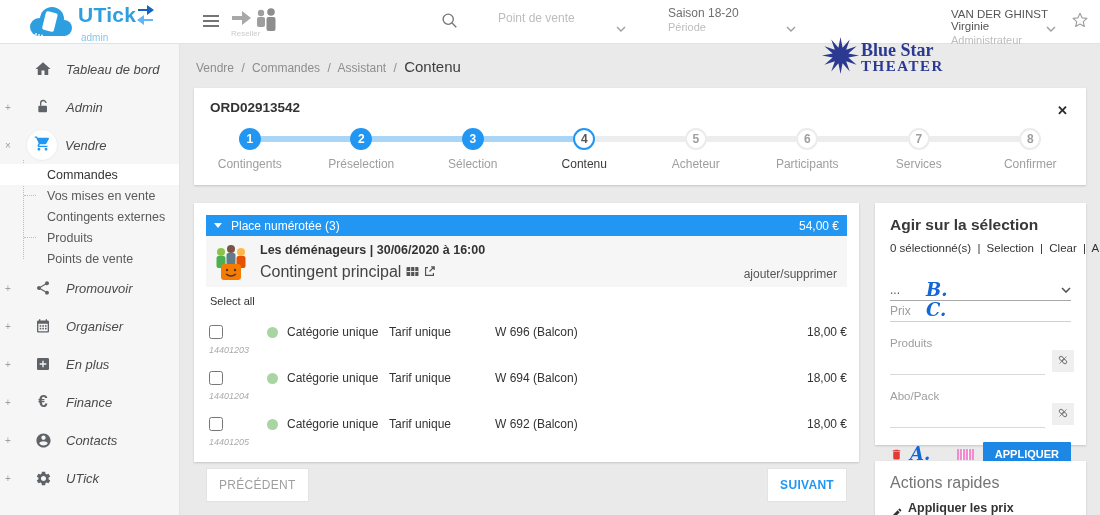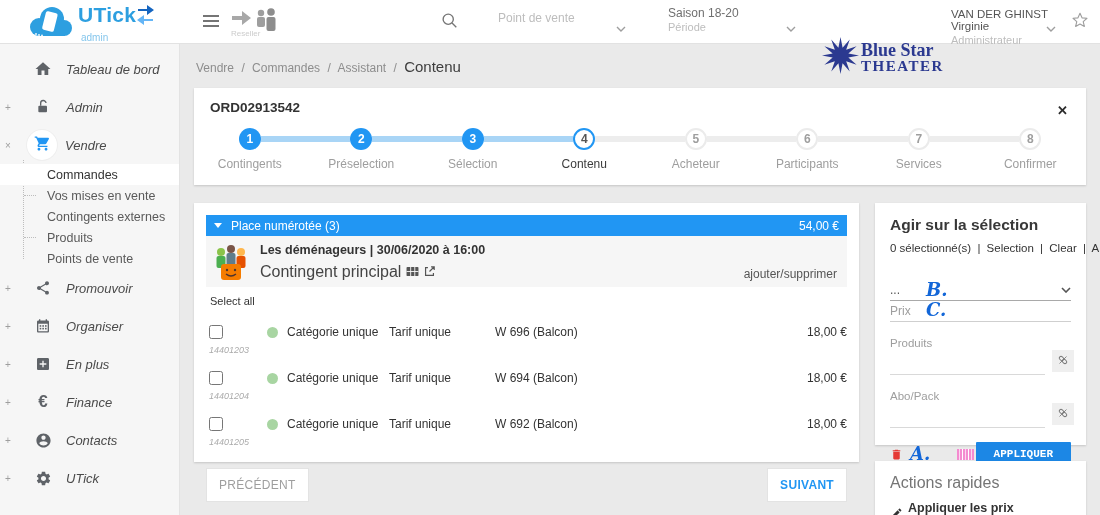--- a/index.html
+++ b/index.html
@@ -116,21 +116,21 @@
   .prix-input::placeholder { color:#9e9e9e; }
   .ann-c { position:absolute; left:36px; bottom:2px; }
   .field-label { font-size:11.5px; color:#9e9e9e; margin-top:15px; display:block; }
   .field-row { display:flex; align-items:flex-end; margin-top:1px; }
   .field-input { flex:1; border:none; outline:none; border-bottom:1px solid #d9d9d9; height:20px; background:transparent; font-family:inherit; font-size:12px; }
   .unlink-btn { width:22px; height:22px; background:#efefef; border:none; margin:0 0 3px 7px; display:flex; align-items:center; justify-content:center; cursor:pointer; flex:none; }
   .apply-row { display:flex; align-items:center; margin-top:14px; }
   .trash-btn { cursor:pointer; display:flex; }
   .ann-a { margin-left:7px; }
   .barcode-icon { width:17px; height:11px; margin-left:27px; background:repeating-linear-gradient(90deg,#f48bd0 0 2px,#fbd7f0 2px 3px,#f48bd0 3px 5px,#ffffff 5px 6px); cursor:pointer; }
-  .apply-btn { margin-left:auto; background:#1c87e5; color:#fff; border:none; font-size:11px; font-weight:bold; padding:6px 18px; font-family:Liberation Mono, monospace; cursor:pointer; border-radius:1px; }
+  .apply-btn { margin-left:auto; background:#1c87e5; color:#fff; border:none; font-size:11px; font-weight:bold; padding:6px 12px; font-family:Liberation Sans, sans-serif; cursor:pointer; border-radius:1px; }
 
   .quick-panel { left:875px; top:461px; width:211px; height:70px; padding:13px 15px; }
   .qa-title { font-size:16px; color:#757575; font-weight:normal; }
   .qa-item { margin-top:9px; font-size:12.5px; color:#333; font-weight:bold; display:flex; align-items:center; gap:5px; cursor:pointer; }
 </style>
 </head>
 <body>
 
 <div class="screen">
 

